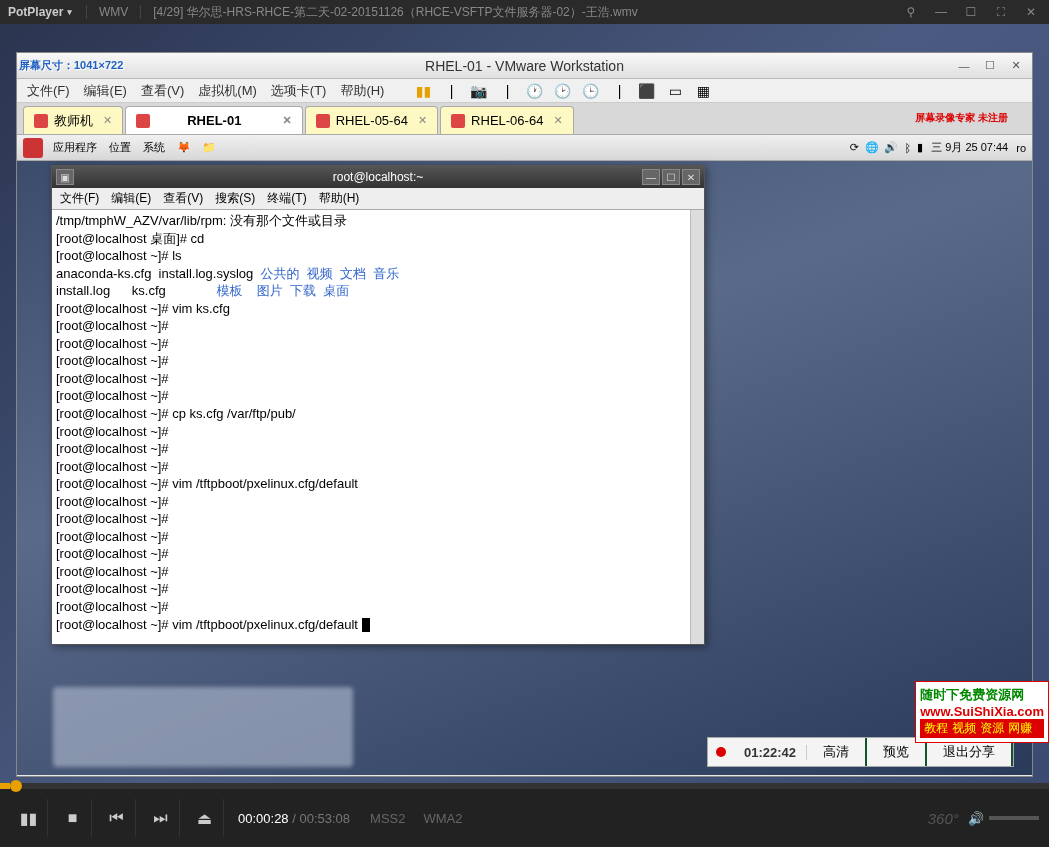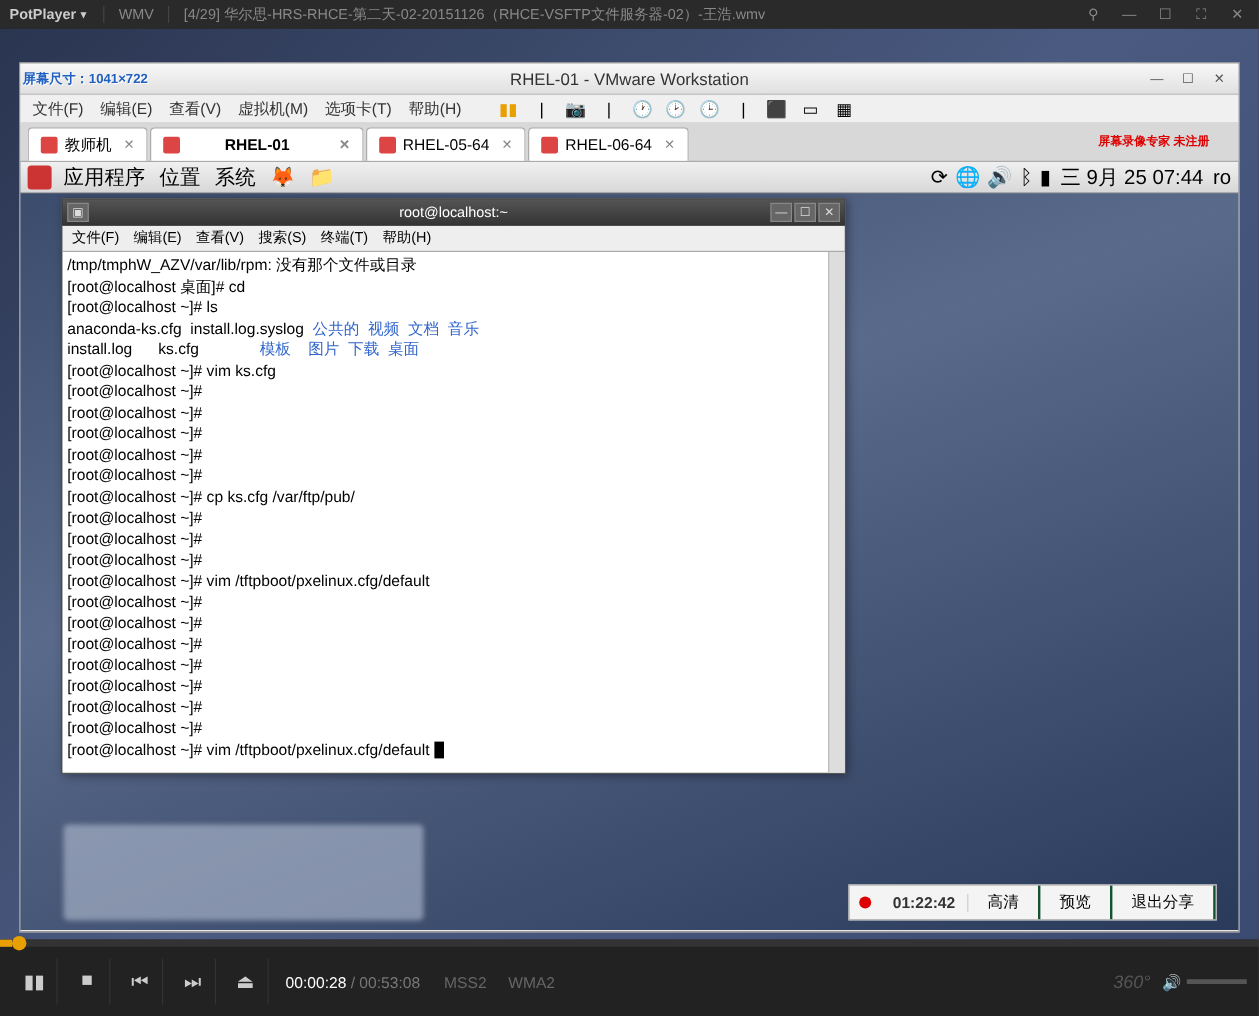--- a/index.html
+++ b/index.html
@@ -28,28 +28,28 @@
 .screen-overlay { position: absolute; left: 19px; top: 34px; color: #2060c0; font-size: 11px; font-weight: bold; text-shadow: 1px 1px 0 #fff; z-index: 5; }
 .rec-overlay { position: absolute; right: 24px; top: 58px; color: #d00; font-size: 10px; font-weight: bold; z-index: 5; }
 
 .vmware-menubar { height: 24px; background: #f0f0f0; display: flex; align-items: center; padding: 0 4px; gap: 2px; border-bottom: 1px solid #ccc; font-size: 13px; }
 .vm-menu { padding: 2px 6px; color: #333; cursor: pointer; }
 .vm-toolbar-icons { display: flex; gap: 6px; align-items: center; margin-left: 20px; }
 .vm-ticon { width: 22px; height: 20px; display: flex; align-items: center; justify-content: center; font-size: 14px; cursor: pointer; border: 1px solid transparent; }
 .vm-ticon.pause { color: #e8a000; }
 
 .vmware-tabs { height: 32px; background: #d8d8d8; display: flex; align-items: flex-end; padding: 0 6px; gap: 2px; border-bottom: 1px solid #aaa; }
-.vm-tab { height: 28px; background: #ffffff; border: 1px solid #aaa; border-bottom: none; border-radius: 4px 4px 0 0; padding: 0 10px; display: flex; align-items: center; gap: 6px; font-size: 13px; cursor: pointer; }
+.vm-tab { height: 28px; background: #fef9c3; border: 1px solid #aaa; border-bottom: none; border-radius: 4px 4px 0 0; padding: 0 10px; display: flex; align-items: center; gap: 6px; font-size: 13px; cursor: pointer; }
 .vm-tab.active { background: #fff; font-weight: bold; gap: 37px; }
 .vm-tab-icon { width: 14px; height: 14px; background: #d44; border-radius: 2px; }
 .vm-tab-close { color: #888; font-size: 11px; margin-left: 4px; }
 
 
 .gnome-desktop { position: relative; height: 640px; background: linear-gradient(160deg, #3a4a6a 0%, #5a6a8a 40%, #2a3a5a 100%); }
-.gnome-panel { height: 26px; background: linear-gradient(#f0f0f0, #d8d8d8); display: flex; align-items: center; padding: 0 6px; border-bottom: 1px solid #aaa; font-size: 17px; }
+.gnome-panel { height: 26px; background: linear-gradient(#f0f0f0, #d8d8d8); display: flex; align-items: center; padding: 0 6px; border-bottom: 1px solid #aaa; font-size: 11px; }
 .gpanel-icon { width: 20px; height: 20px; background: #c33; border-radius: 3px; margin-right: 4px; }
 .gpanel-item { padding: 0 6px; cursor: pointer; }
 .gpanel-spacer { flex: 1; }
 .gpanel-tray { display: flex; gap: 6px; align-items: center; }
 .gpanel-clock { padding: 0 8px; }
 
 
 .terminal { position: absolute; left: 34px; top: 30px; width: 654px; height: 480px; background: #222; border: 1px solid #555; box-shadow: 2px 2px 8px rgba(0,0,0,0.4); }
 .term-titlebar { height: 22px; background: linear-gradient(#555, #333); display: flex; align-items: center; justify-content: center; color: #fff; font-size: 12px; position: relative; }
 .term-tbtn { position: absolute; display: flex; gap: 2px; }
@@ -224,20 +224,27 @@
       <div class="rec-bar">
         <div class="rec-dot"></div>
         <div class="rec-time">01:22:42</div>
         <div class="rec-btn">高清</div>
         <div class="rec-btn">预览</div>
         <div class="rec-btn">退出分享</div>
       </div>
     </div>
   </div>
 
+  <div class="watermark">
+    <div class="l1">随时下免费资源网</div>
+    <div class="l2">www.SuiShiXia.com</div>
+    <div class="l3">
+      <span>教程</span><span>视频</span><span>资源</span><span>网赚</span>
+    </div>
+  </div>
 </div>
 
 <div class="pot-progress">
   <div class="pot-progress-fill"></div>
   <div class="pot-knob"></div>
 </div>
 
 <div class="pot-controls">
   <div class="pot-cbtn">▮▮</div>
   <div class="pot-cbtn">■</div>

